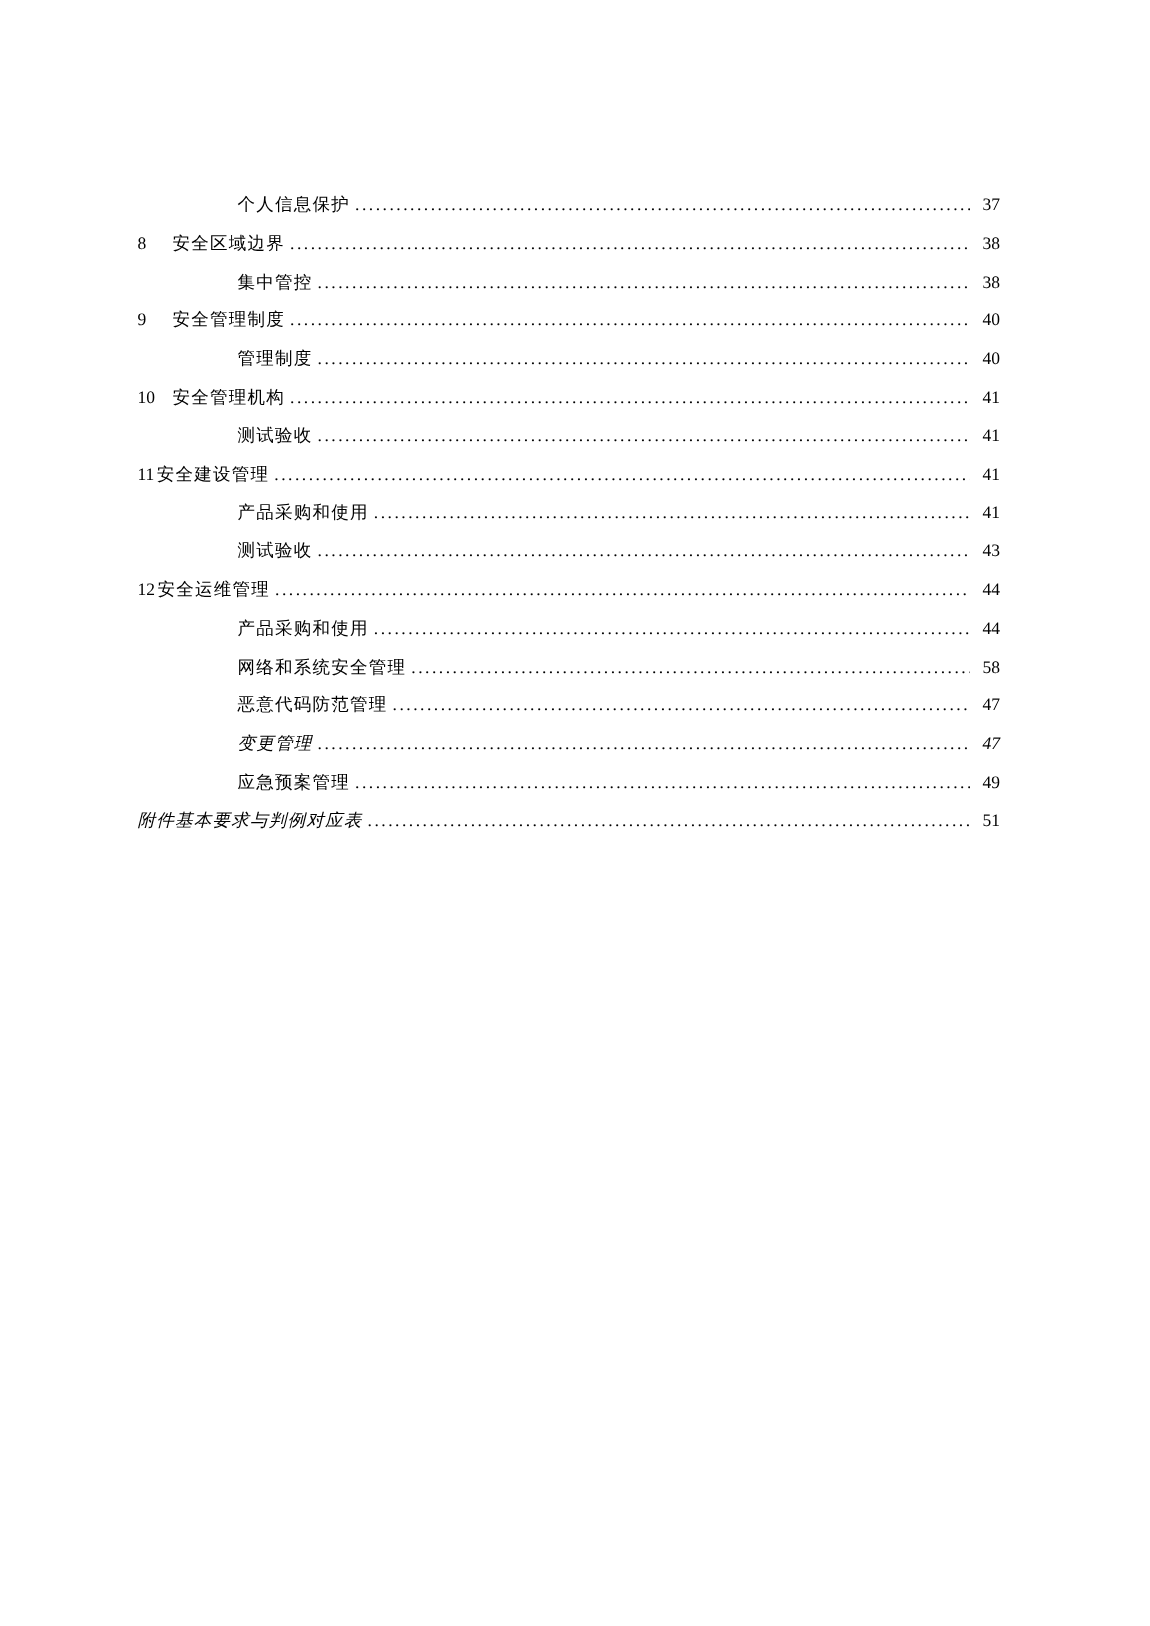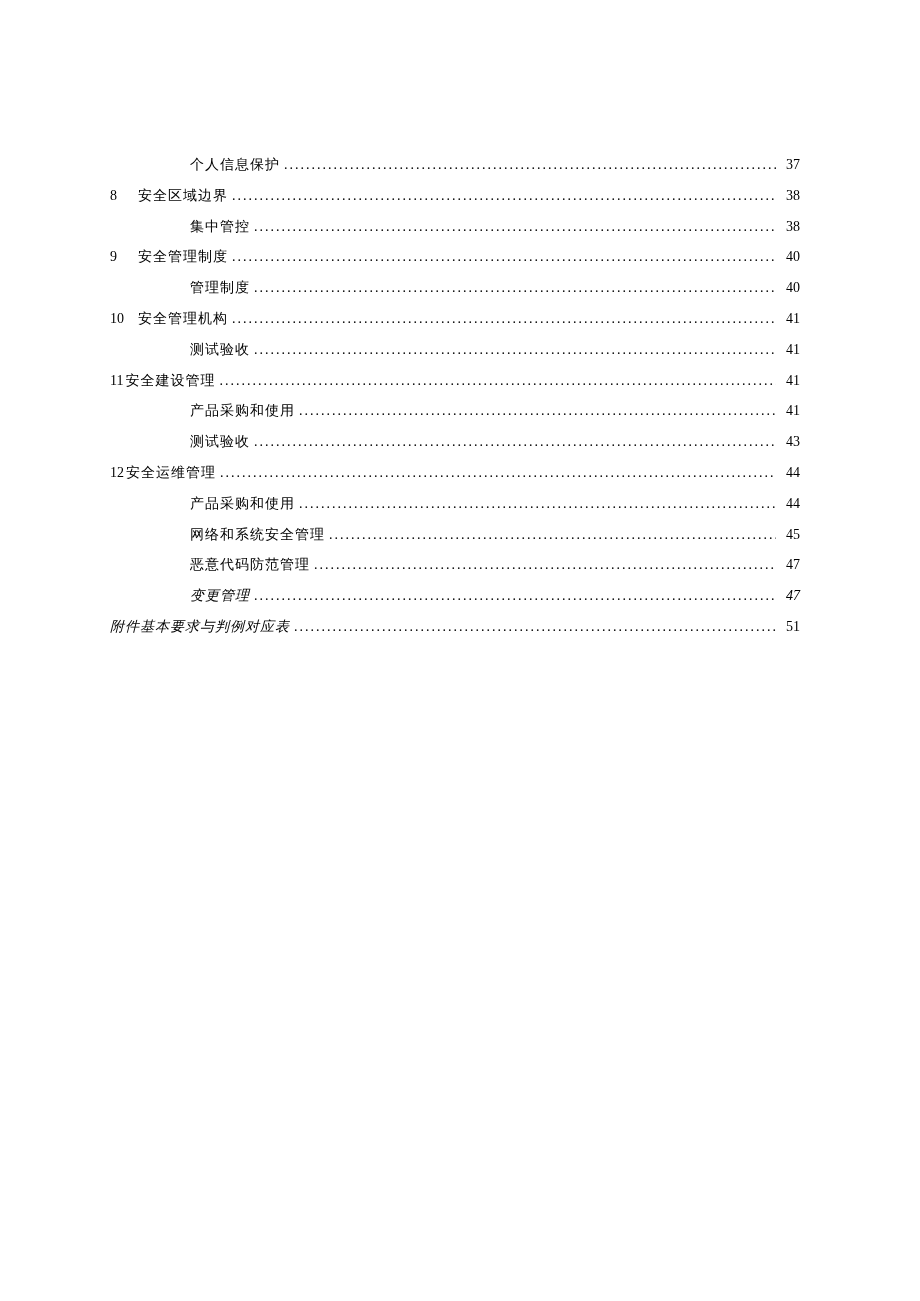--- a/index.html
+++ b/index.html
@@ -136,32 +136,38 @@
     <div class="toc-row level2">
       <span class="toc-indent"></span>
       <span class="toc-label">产品采购和使用</span>
       <span class="toc-dots"></span>
       <span class="toc-page">44</span>
     </div>
     <div class="toc-row level2">
       <span class="toc-indent"></span>
       <span class="toc-label">网络和系统安全管理</span>
       <span class="toc-dots"></span>
-      <span class="toc-page">45</span>
+      <span class="toc-page">58</span>
     </div>
     <div class="toc-row level2">
       <span class="toc-indent"></span>
       <span class="toc-label">恶意代码防范管理</span>
       <span class="toc-dots"></span>
       <span class="toc-page">47</span>
     </div>
     <div class="toc-row level2">
       <span class="toc-indent"></span>
       <span class="toc-label toc-label-italic">变更管理</span>
       <span class="toc-dots"></span>
       <span class="toc-page toc-page-italic">47</span>
     </div>
+    <div class="toc-row level2">
+      <span class="toc-indent"></span>
+      <span class="toc-label">应急预案管理</span>
+      <span class="toc-dots"></span>
+      <span class="toc-page">49</span>
+    </div>
     <div class="toc-row level0">
       <span class="toc-label">附件基本要求与判例对应表</span>
       <span class="toc-dots"></span>
       <span class="toc-page">51</span>
     </div>
   </div>
 
 </body></html>

